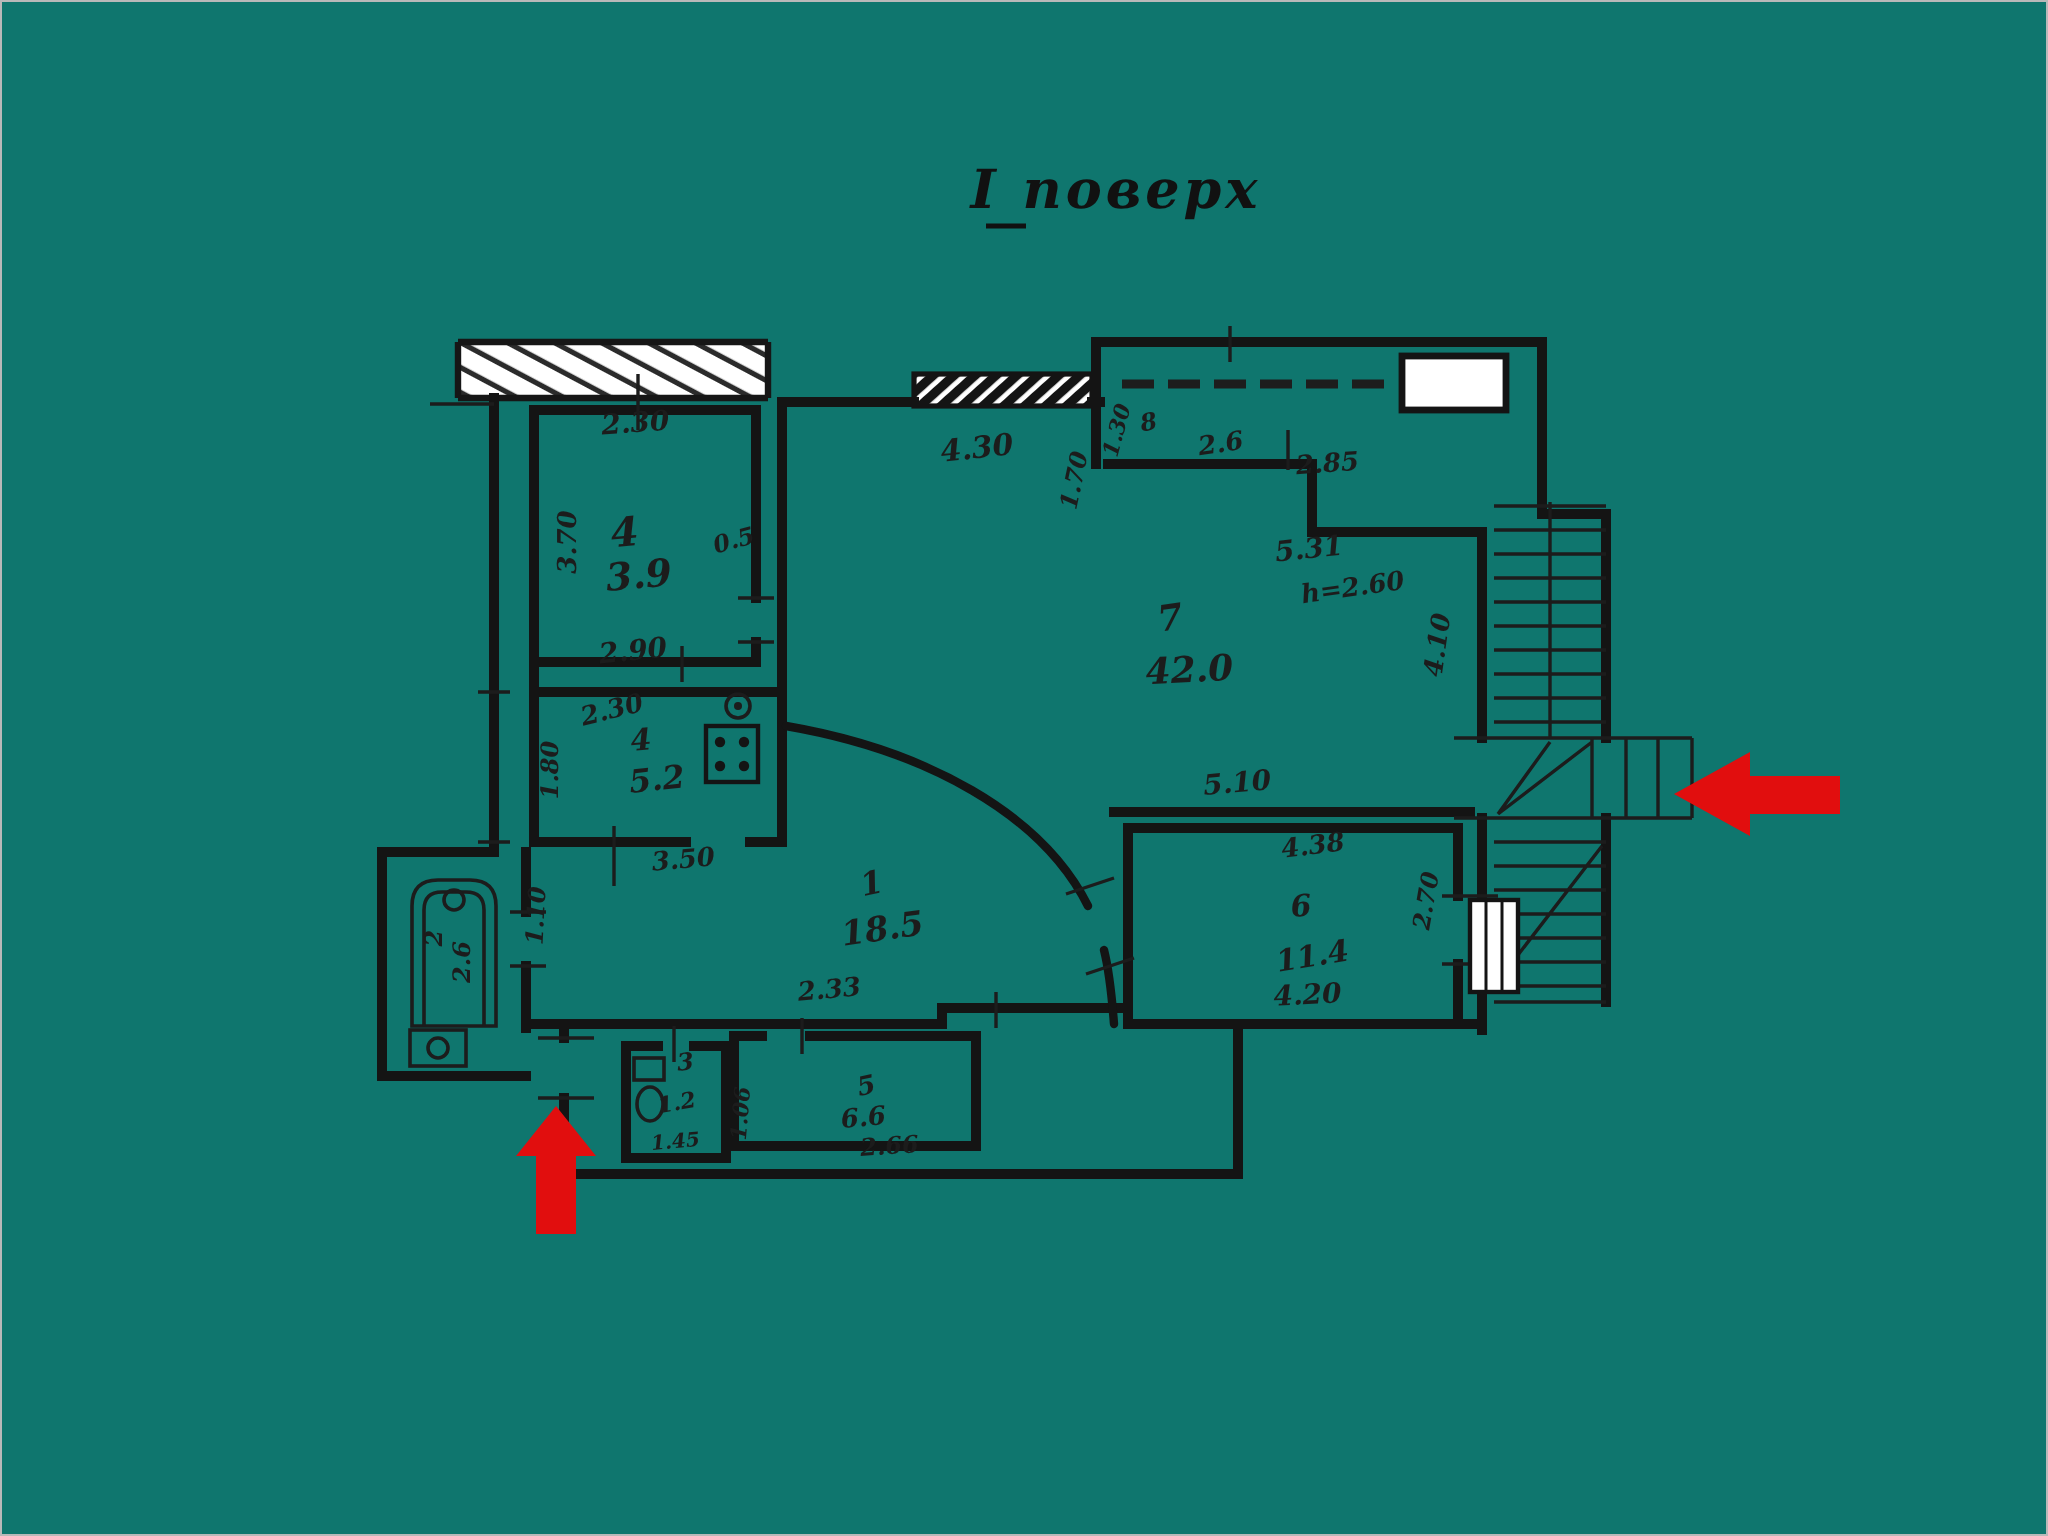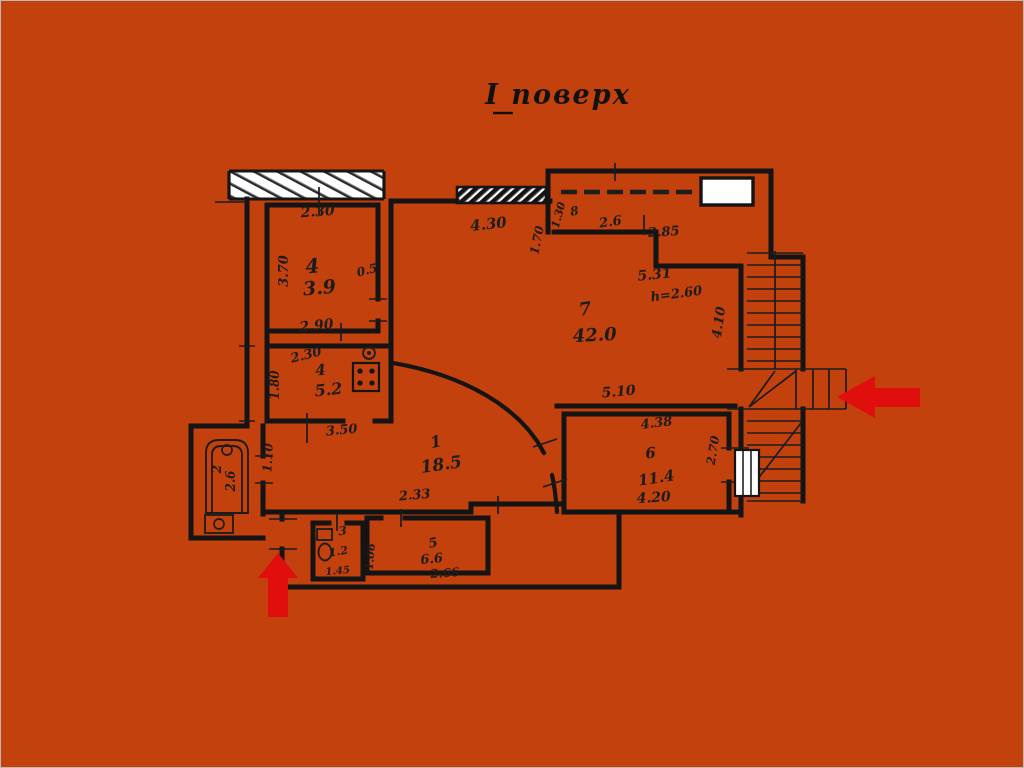--- a/index.html
+++ b/index.html
@@ -1,16 +1,16 @@
 <!DOCTYPE html>
 <html><head>
 <meta charset="utf-8">
 <style>
   html,body{margin:0;padding:0;background:#fff;}
-  #stage{position:relative;width:1022px;height:766px;border:1px solid #b9b9b9;background:#c2410c;overflow:hidden;}
+  #stage{position:relative;width:1022px;height:766px;border:1px solid #b9b9b9;background:#0f766e;overflow:hidden;}
   svg{position:absolute;left:0;top:0;}
   .lbl{font-family:"DejaVu Serif",serif;font-style:italic;font-weight:700;fill:#1c1c1c;text-anchor:middle;}
   .title{font-family:"DejaVu Serif",serif;font-style:italic;font-weight:700;fill:#111;text-anchor:middle;letter-spacing:2px;}
 </style>
 </head>
 <body>
 
 <div id="stage">
 <svg width="1022" height="766" viewBox="0 0 1022 766">
   <defs>

